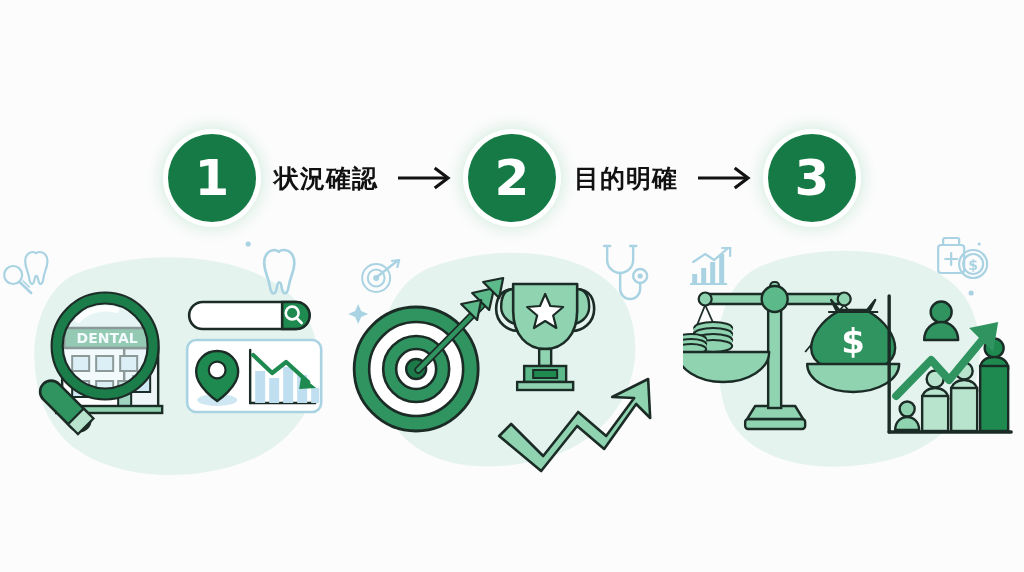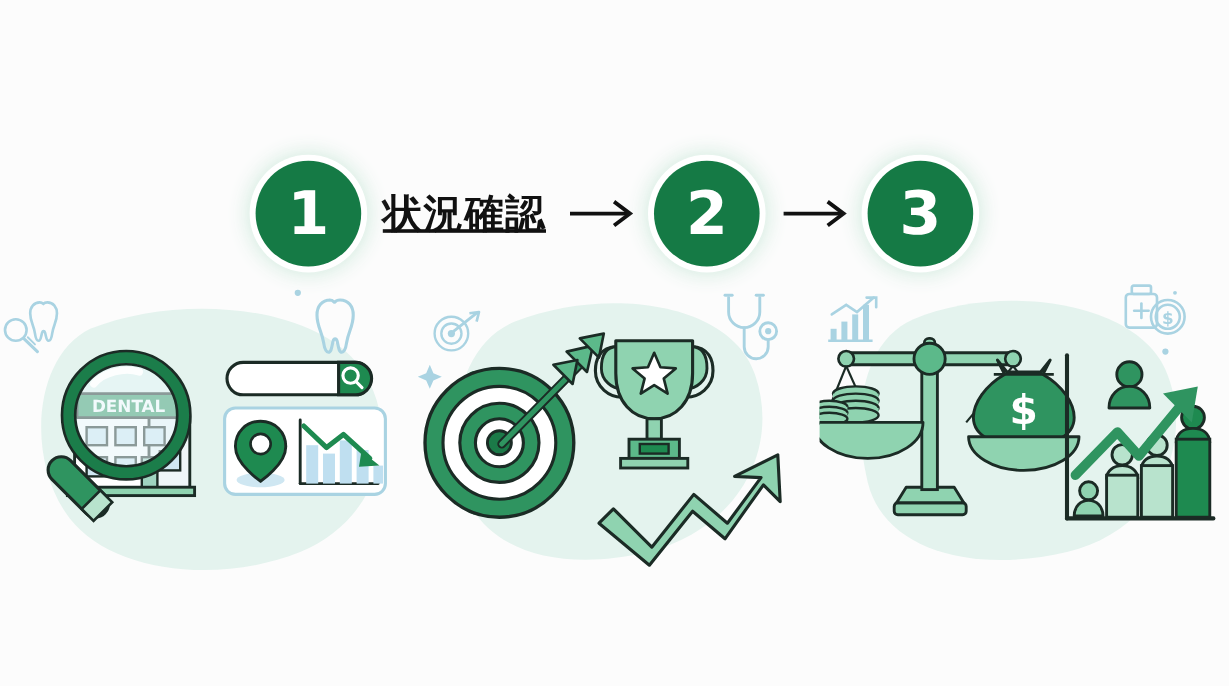--- a/index.html
+++ b/index.html
@@ -54,26 +54,25 @@
     font-weight: 700;
     line-height: 1;
     box-shadow: 0 0 0 5px #ffffff, 0 0 16px 7px rgba(210,235,222,0.95);
     flex: 0 0 auto;
     position: relative;
     z-index: 2;
   }
 
   .step-label {
     margin-left: 18px;
-    font-size: 33px;
+    font-size: 25px;
     font-weight: 700;
     color: #111111;
     letter-spacing: 1px;
     white-space: nowrap;
-    text-decoration: underline;
   }
 
   .step-arrow {
     margin: 0 14px 0 20px;
     display: flex;
     align-items: center;
     color: #111111;
     flex: 0 0 auto;
   }
 
@@ -116,20 +115,21 @@
           <line x1="1" y1="13" x2="47" y2="13" stroke="#111111" stroke-width="3.2" stroke-linecap="square"></line>
           <polyline points="38,4 50,13 38,22" fill="none" stroke="#111111" stroke-width="3.2" stroke-linecap="square" stroke-linejoin="miter"></polyline>
         </svg>
       </div>
     </div>
 
     <div class="step-group">
       <div class="badge">
         <span>2</span>
       </div>
+      <div class="step-label">目的明確</div>
       <div class="step-arrow">
         <svg width="56" height="26" viewBox="0 0 56 26" aria-hidden="true">
           <line x1="1" y1="13" x2="47" y2="13" stroke="#111111" stroke-width="3.2" stroke-linecap="square"></line>
           <polyline points="38,4 50,13 38,22" fill="none" stroke="#111111" stroke-width="3.2" stroke-linecap="square" stroke-linejoin="miter"></polyline>
         </svg>
       </div>
     </div>
 
     <div class="step-group">
       <div class="badge">

